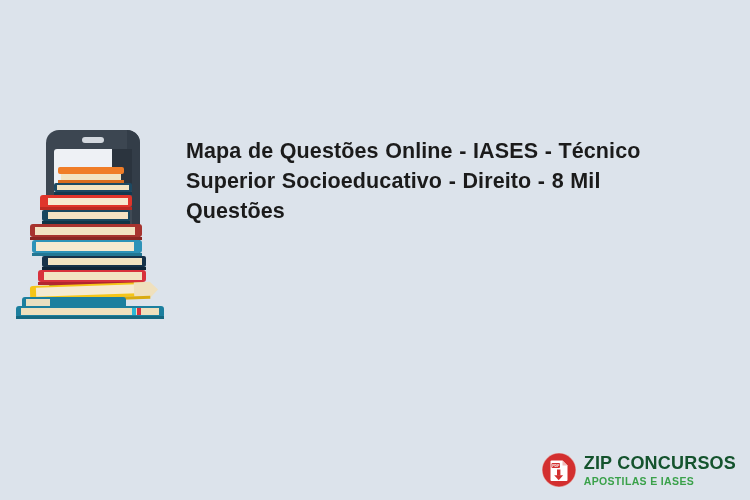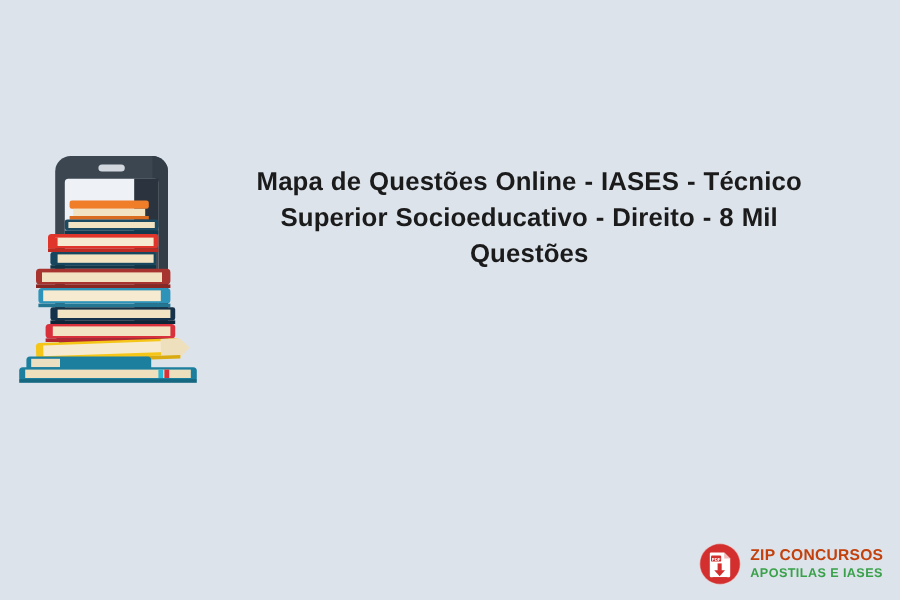--- a/index.html
+++ b/index.html
@@ -35,21 +35,21 @@
     width: 170px;
     height: 195px;
   }
 
   
   #title-block {
     position: absolute;
     left: 186px;
     top: 136px;
     width: 510px;
-    text-align: center;
+    text-align: left;
   }
   #title {
     margin: 0;
     font-size: 21.5px;
     line-height: 30px;
     font-weight: 700;
     color: #1b1b1b;
     font-family: "Liberation Sans", "DejaVu Sans", sans-serif;
     letter-spacing: 0.1px;
     word-spacing: 0.5px;
@@ -70,23 +70,23 @@
     flex: 0 0 36px;
   }
   #brand-mark svg { display: block; }
   #brand-text {
     display: flex;
     flex-direction: column;
     align-items: flex-start;
     line-height: 1;
   }
   #brand-name {
-    font-size: 13px;
+    font-size: 18px;
     font-weight: 700;
-    color: #c2410c;
+    color: #14532d;
     letter-spacing: 0.2px;
     font-family: "Liberation Sans", "DejaVu Sans", sans-serif;
     white-space: nowrap;
   }
   #brand-tagline {
     margin-top: 4px;
     font-size: 10.5px;
     font-weight: 700;
     color: #3aa14a;
     letter-spacing: 0.35px;

